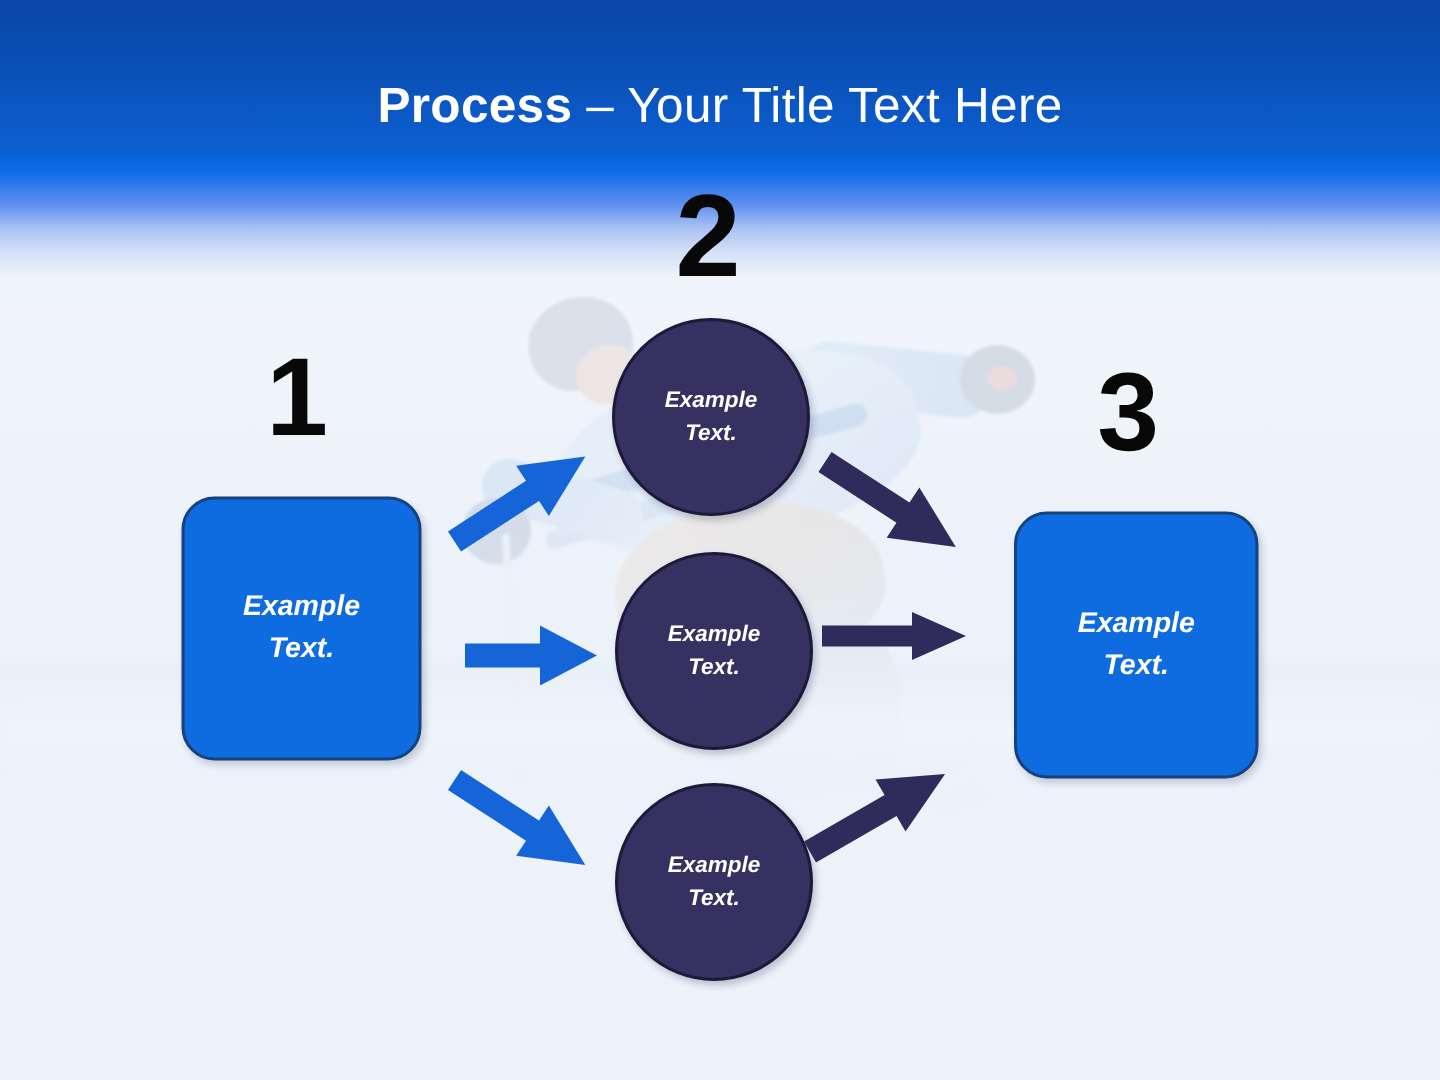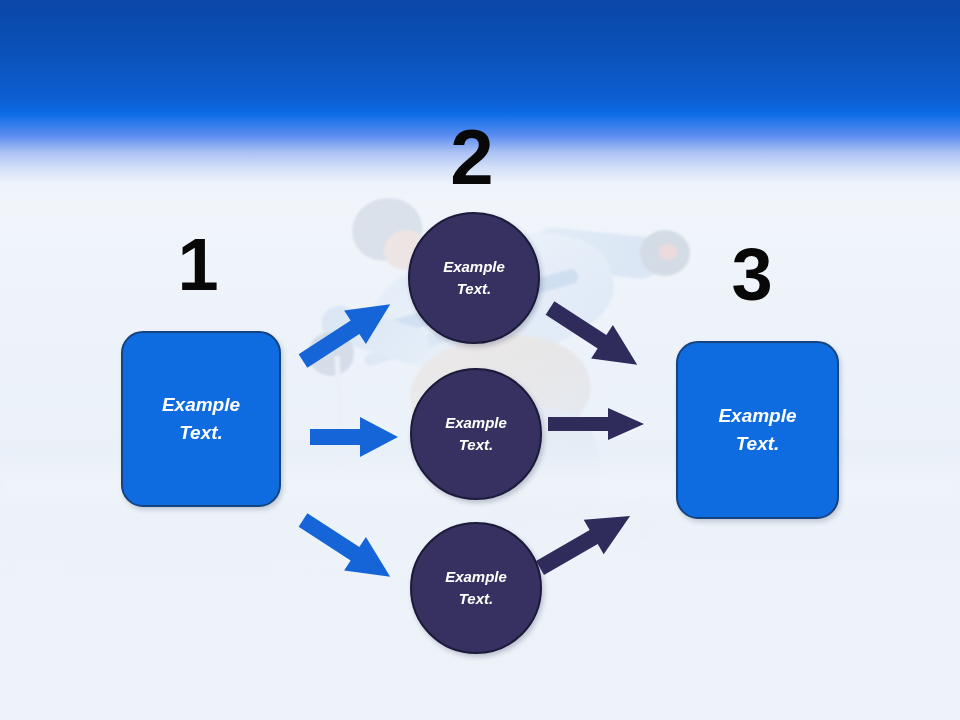--- a/index.html
+++ b/index.html
@@ -315,20 +315,23 @@
       <div class="sk-ski-b"></div>
       <div class="sk-pole-a"></div>
       <div class="sk-spray"></div>
     </div>
     <div class="snow-ridge"></div>
     <div class="snow-haze"></div>
     <div class="photo-veil"></div>
   </div>
 
   <div class="banner"></div>
+  <div class="title">
+    <span class="strong">Process</span><span class="light"> – </span><span class="light">Your Title Text Here</span>
+  </div>
 
   <div class="step-num" id="num-1">1</div>
   <div class="step-num" id="num-2">2</div>
   <div class="step-num" id="num-3">3</div>
 
   <div class="box" id="box-left">
     <div class="box-text">
       <div>Example</div>
       <div>Text.</div>
     </div>

